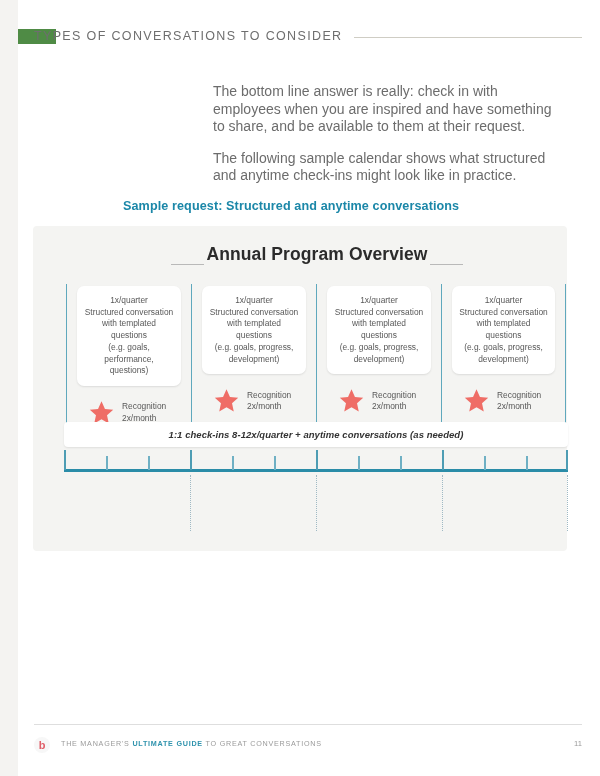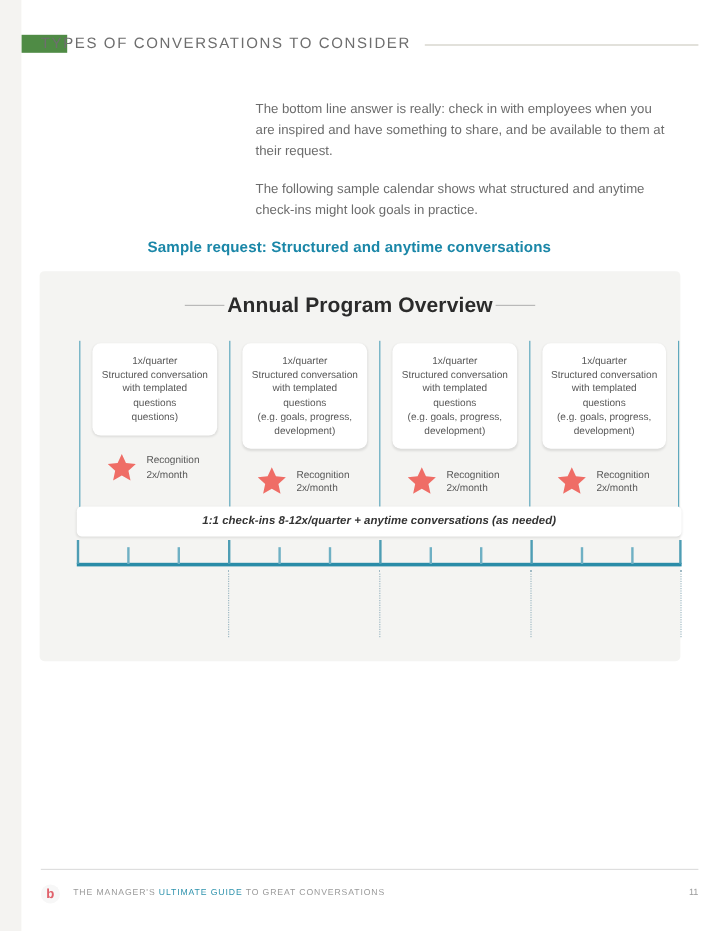--- a/index.html
+++ b/index.html
@@ -36,40 +36,40 @@
     line-height: 20px;
   }
   .header-rule {
     position: absolute; left: 336px; top: 11px;
     width: 228px; height: 1px; background: #cfcdc4;
   }
 
   
   .body-copy { position: absolute; left: 195px; top: 83px; width: 345px; }
   .body-copy p {
-    font-size: 11px; line-height: 17.5px; color: #6c6c6c;
+    font-size: 14px; line-height: 17.5px; color: #6c6c6c;
   }
   .body-copy p + p { margin-top: 14px; }
 
   
   .subhead {
     position: absolute; left: 105px; top: 199px; width: 400px;
     font-size: 12.6px; font-weight: bold; color: #1b87a8;
     letter-spacing: 0.1px;
   }
 
   
   .panel {
     position: absolute; left: 15px; top: 226px;
     width: 534px; height: 325px;
     background: #f4f4f2; border-radius: 4px;
   }
   .panel-title-row {
-    position: absolute; left: 0; top: 18px; width: 534px;
-    display: flex; align-items: center; justify-content: center; gap: 2px;
+    position: absolute; left: 17px; top: 18px; width: 534px;
+    display: flex; align-items: flex-end; justify-content: center; gap: 2px;
   }
   .panel-title-rule { width: 33px; height: 1px; background: #b9b9b9; }
   .panel-title {
     font-size: 17.5px; font-weight: bold; color: #2b2b2b;
     letter-spacing: 0.1px; white-space: nowrap;
   }
 
   
   .quarters {
     position: absolute; left: 33px; top: 58px;
@@ -149,21 +149,21 @@
     width: 16px; height: 16px; border-radius: 50%;
     background: #f7f7f7;
     display: flex; align-items: center; justify-content: center;
   }
   .footer-logo-glyph { font-size: 11px; font-weight: bold; color: #e0606a; line-height: 11px; }
   .footer-text {
     position: absolute; left: 27px; top: 3px;
     font-size: 7.2px; letter-spacing: 0.75px; color: #9a9a9a;
     white-space: nowrap;
   }
-  .footer-text b { color: #2f93ad; font-weight: normal; text-align: right; }
+  .footer-text b { color: #2f93ad; font-weight: bold; text-align: right; }
   .footer-page {
     position: absolute; right: 0; top: 3px;
     font-size: 7.6px; color: #9a9a9a;
   }
 </style>
 </head>
 <body>
 
 <div id="page">
 
@@ -172,40 +172,41 @@
   <div class="page-inner">
 
     <div class="header">
       <div class="header-tab"></div>
       <div class="header-title">TYPES OF CONVERSATIONS TO CONSIDER</div>
       <div class="header-rule"></div>
     </div>
 
     <div class="body-copy">
       <p>The bottom line answer is really: check in with employees when you are inspired and have something to share, and be available to them at their request.</p>
-      <p>The following sample calendar shows what structured and anytime check-ins might look goals in practice.</p>
+      <p>The following sample calendar shows what structured and anytime check-ins might look like in practice.</p>
     </div>
 
     <div class="subhead">Sample request: Structured and anytime conversations</div>
 
     <div class="panel">
 
       <div class="panel-title-row">
         <span class="panel-title-rule"></span>
         <span class="panel-title">Annual Program Overview</span>
         <span class="panel-title-rule"></span>
       </div>
 
       <div class="quarters">
 
         <div class="qcol">
           <div class="card">
             <span class="card-line">1x/quarter</span>
             <span class="card-line">Structured conversation</span>
             <span class="card-line">with templated questions</span>
+            <span class="card-line">(e.g. goals, performance,</span>
             <span class="card-line">questions)</span>
           </div>
           <div class="recog-row">
             <svg class="star-icon" viewBox="0 0 24 24">
               <path d="M12 1.2l3.2 7 7.6.8-5.7 5.1 1.6 7.5L12 17.8 5.3 21.6l1.6-7.5L1.2 9l7.6-.8z" fill="#ef6d66"></path>
             </svg>
             <div class="recog-text">
               <div>Recognition</div>
               <div>2x/month</div>
             </div>

